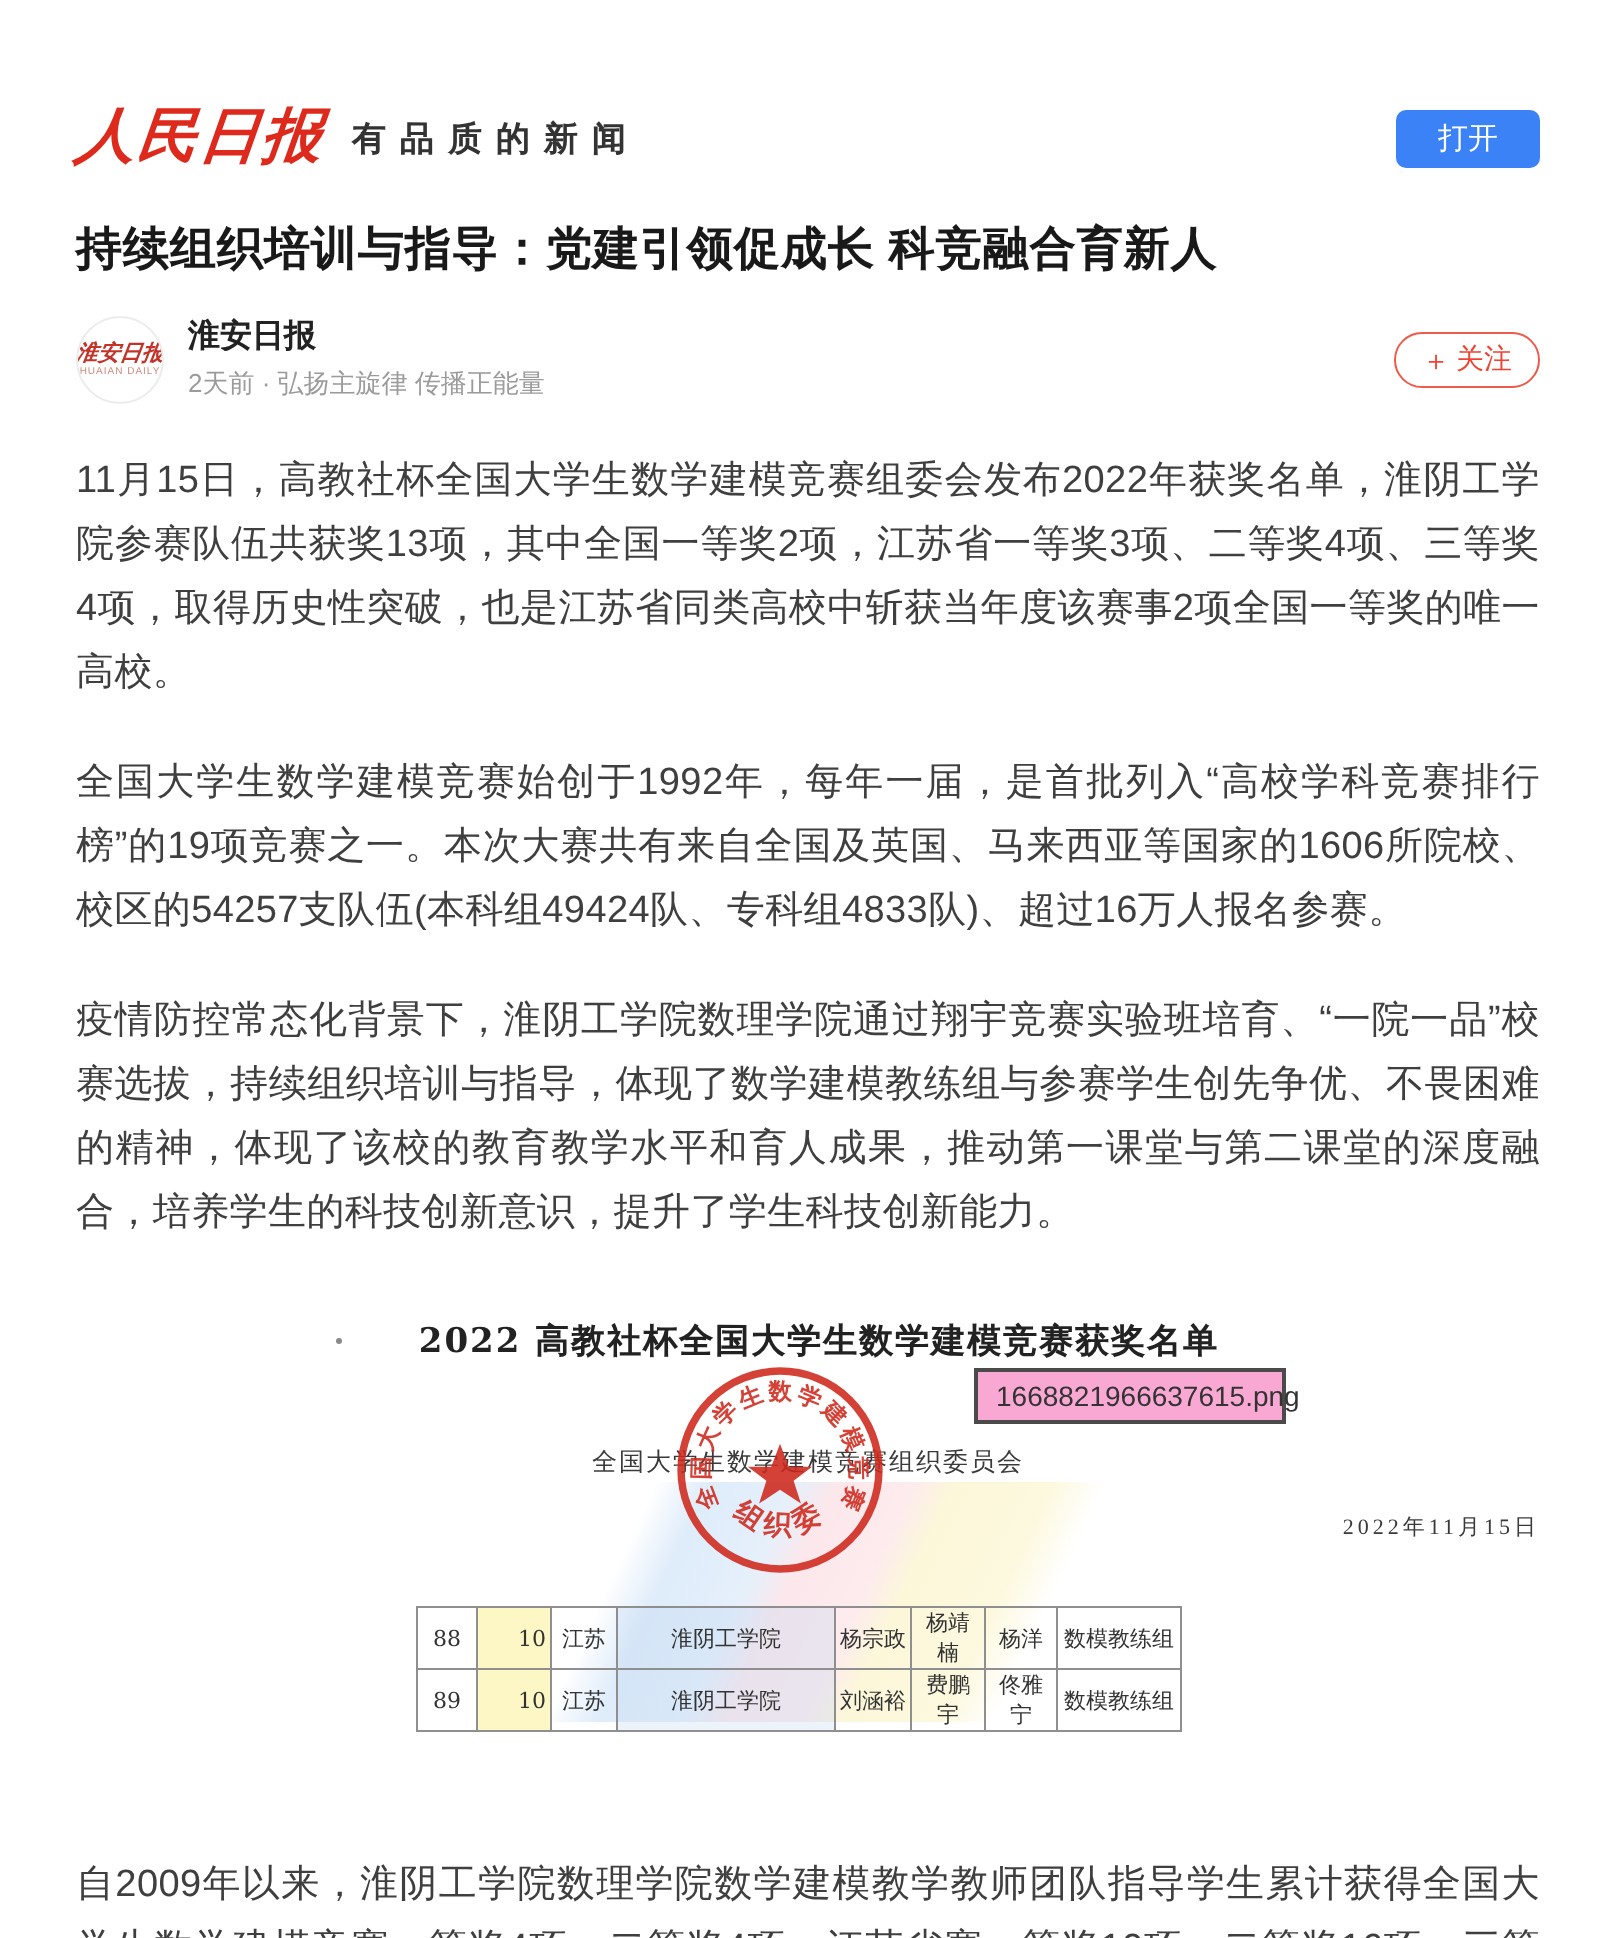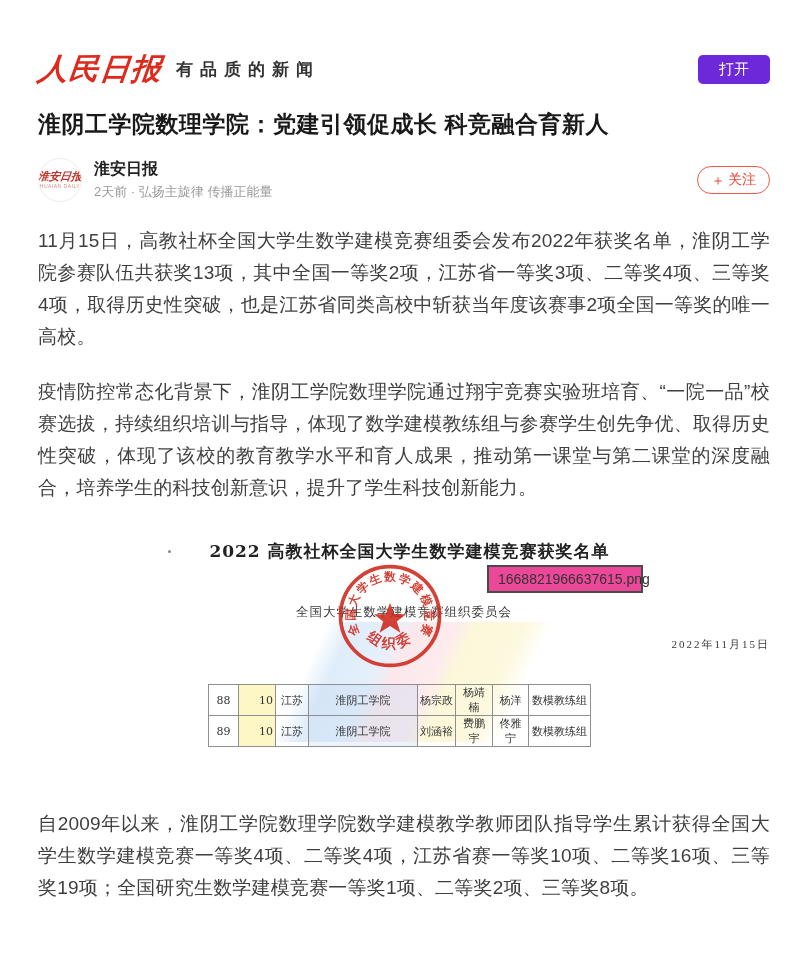--- a/index.html
+++ b/index.html
@@ -10,21 +10,21 @@
 
   
   .header { display:flex; align-items:center; justify-content:space-between;
             margin-top:50px; height:38px; }
   .brand { display:flex; align-items:center; gap:14px; }
   .brand-logo { font-family:"DejaVu Serif","Liberation Serif",serif; font-style:italic;
                 font-weight:bold; font-size:30px; color:#dd2a1c; transform:skewX(-6deg);
                 letter-spacing:1px; line-height:1; }
   .brand-slogan { font-size:17px; color:#333; letter-spacing:7px; font-weight:600;
                   font-family:"DejaVu Serif","Liberation Serif",serif; }
-  .open-btn { width:72px; height:29px; background:#6d28d9; color:#fff; border:none;
+  .open-btn { width:72px; height:29px; background:#3b82f6; color:#fff; border:none;
               border-radius:5px; font-size:15px; cursor:pointer; }
 
   
   .article-title { margin-top:20px; font-size:23px; line-height:32px; color:#191919;
                    font-weight:bold; letter-spacing:0.5px; }
 
   
   .author-row { margin-top:18px; display:flex; align-items:center; }
   .avatar { width:44px; height:44px; border-radius:50%; border:1px solid #ececec;
             background:#fff; display:flex; flex-direction:column; align-items:center;
@@ -51,21 +51,21 @@
       background:linear-gradient(115deg, transparent 28%, rgba(170,205,242,0.38) 33%,
         rgba(170,205,242,0.30) 41%, rgba(246,178,190,0.30) 45%, rgba(246,178,190,0.26) 52%,
         rgba(248,236,160,0.40) 56%, rgba(248,236,160,0.34) 65%, transparent 70%);
       pointer-events:none; }
   .fig-title { position:absolute; top:6px; left:11px; right:0; text-align:center;
                font-family:"DejaVu Serif","Liberation Serif",serif; font-weight:bold;
                font-size:17px; color:#222; letter-spacing:1px; }
   .stray-dot { position:absolute; left:130px; top:16px; width:3px; height:3px;
                border-radius:50%; background:#8a8a8a; }
   .tooltip-box { position:absolute; left:449px; top:31px; width:156px; height:28px;
-                 background:#ec4899; border:2px solid #4a4a4a; display:flex; align-items:center;
+                 background:#f9a8d4; border:2px solid #4a4a4a; display:flex; align-items:center;
                  padding-left:9px; font-size:14px; color:#333; z-index:5; }
   .issuer-line { position:absolute; top:70px; left:0; right:0; text-align:center;
                  font-family:"DejaVu Serif","Liberation Serif",serif; font-size:12.5px;
                  color:#3a3a3a; letter-spacing:1px; }
   .date-line { position:absolute; top:103px; left:0; right:0; text-align:right;
                font-family:Liberation Serif, serif; font-size:11px;
                color:#3a3a3a; letter-spacing:2px; }
   .seal { position:absolute; left:296px; top:26px; width:112px; height:112px;
           opacity:0.88; z-index:2; }
 
@@ -93,39 +93,40 @@
   <div class="content">
 
     <div class="header">
       <div class="brand">
         <span class="brand-logo">人民日报</span>
         <span class="brand-slogan">有品质的新闻</span>
       </div>
       <button class="open-btn">打开</button>
     </div>
 
-    <h1 class="article-title">淮阴工学院数理学院：党建引领促成长 科竞融合育新人</h1>
+    <h1 class="article-title">持续组织培训与指导：党建引领促成长 科竞融合育新人</h1>
 
     <div class="author-row">
       <div class="avatar">
         <span class="cn">淮安日报</span>
         <span class="en">HUAIAN DAILY</span>
       </div>
       <div class="author-info">
         <div class="author-name">淮安日报</div>
         <div class="author-meta">2天前 · 弘扬主旋律 传播正能量</div>
       </div>
       <button class="follow-btn">
         <span class="plus">＋</span>
         <span>关注</span>
       </button>
     </div>
 
     <p class="para">11月15日，高教社杯全国大学生数学建模竞赛组委会发布2022年获奖名单，淮阴工学院参赛队伍共获奖13项，其中全国一等奖2项，江苏省一等奖3项、二等奖4项、三等奖4项，取得历史性突破，也是江苏省同类高校中斩获当年度该赛事2项全国一等奖的唯一高校。</p>
-    <p class="para">疫情防控常态化背景下，淮阴工学院数理学院通过翔宇竞赛实验班培育、“一院一品”校赛选拔，持续组织培训与指导，体现了数学建模教练组与参赛学生创先争优、取得历史性突破，体现了该校的教育教学水平和育人成果，推动第一课堂与第二课堂的深度融合，培养学生的科技创新意识，提升了学生科技创新能力。</p>
+    <p class="para">全国大学生数学建模竞赛始创于1992年，每年一届，是首批列入“高校学科竞赛排行榜”的19项竞赛之一。本次大赛共有来自全国及英国、马来西亚等国家的1606所院校、校区的54257支队伍(本科组49424队、专科组4833队)、超过16万人报名参赛。</p>
+    <p class="para">疫情防控常态化背景下，淮阴工学院数理学院通过翔宇竞赛实验班培育、“一院一品”校赛选拔，持续组织培训与指导，体现了数学建模教练组与参赛学生创先争优、不畏困难的精神，体现了该校的教育教学水平和育人成果，推动第一课堂与第二课堂的深度融合，培养学生的科技创新意识，提升了学生科技创新能力。</p>
 
     <div class="figure">
       <div class="wm-stripes"></div>
       <span class="stray-dot"></span>
       <div class="fig-title">2022 高教社杯全国大学生数学建模竞赛获奖名单</div>
 
       <div class="tooltip-box">1668821966637615.png</div>
 
       <div class="issuer-line">全国大学生数学建模竞赛组织委员会</div>
       <div class="date-line">2022年11月15日</div>

